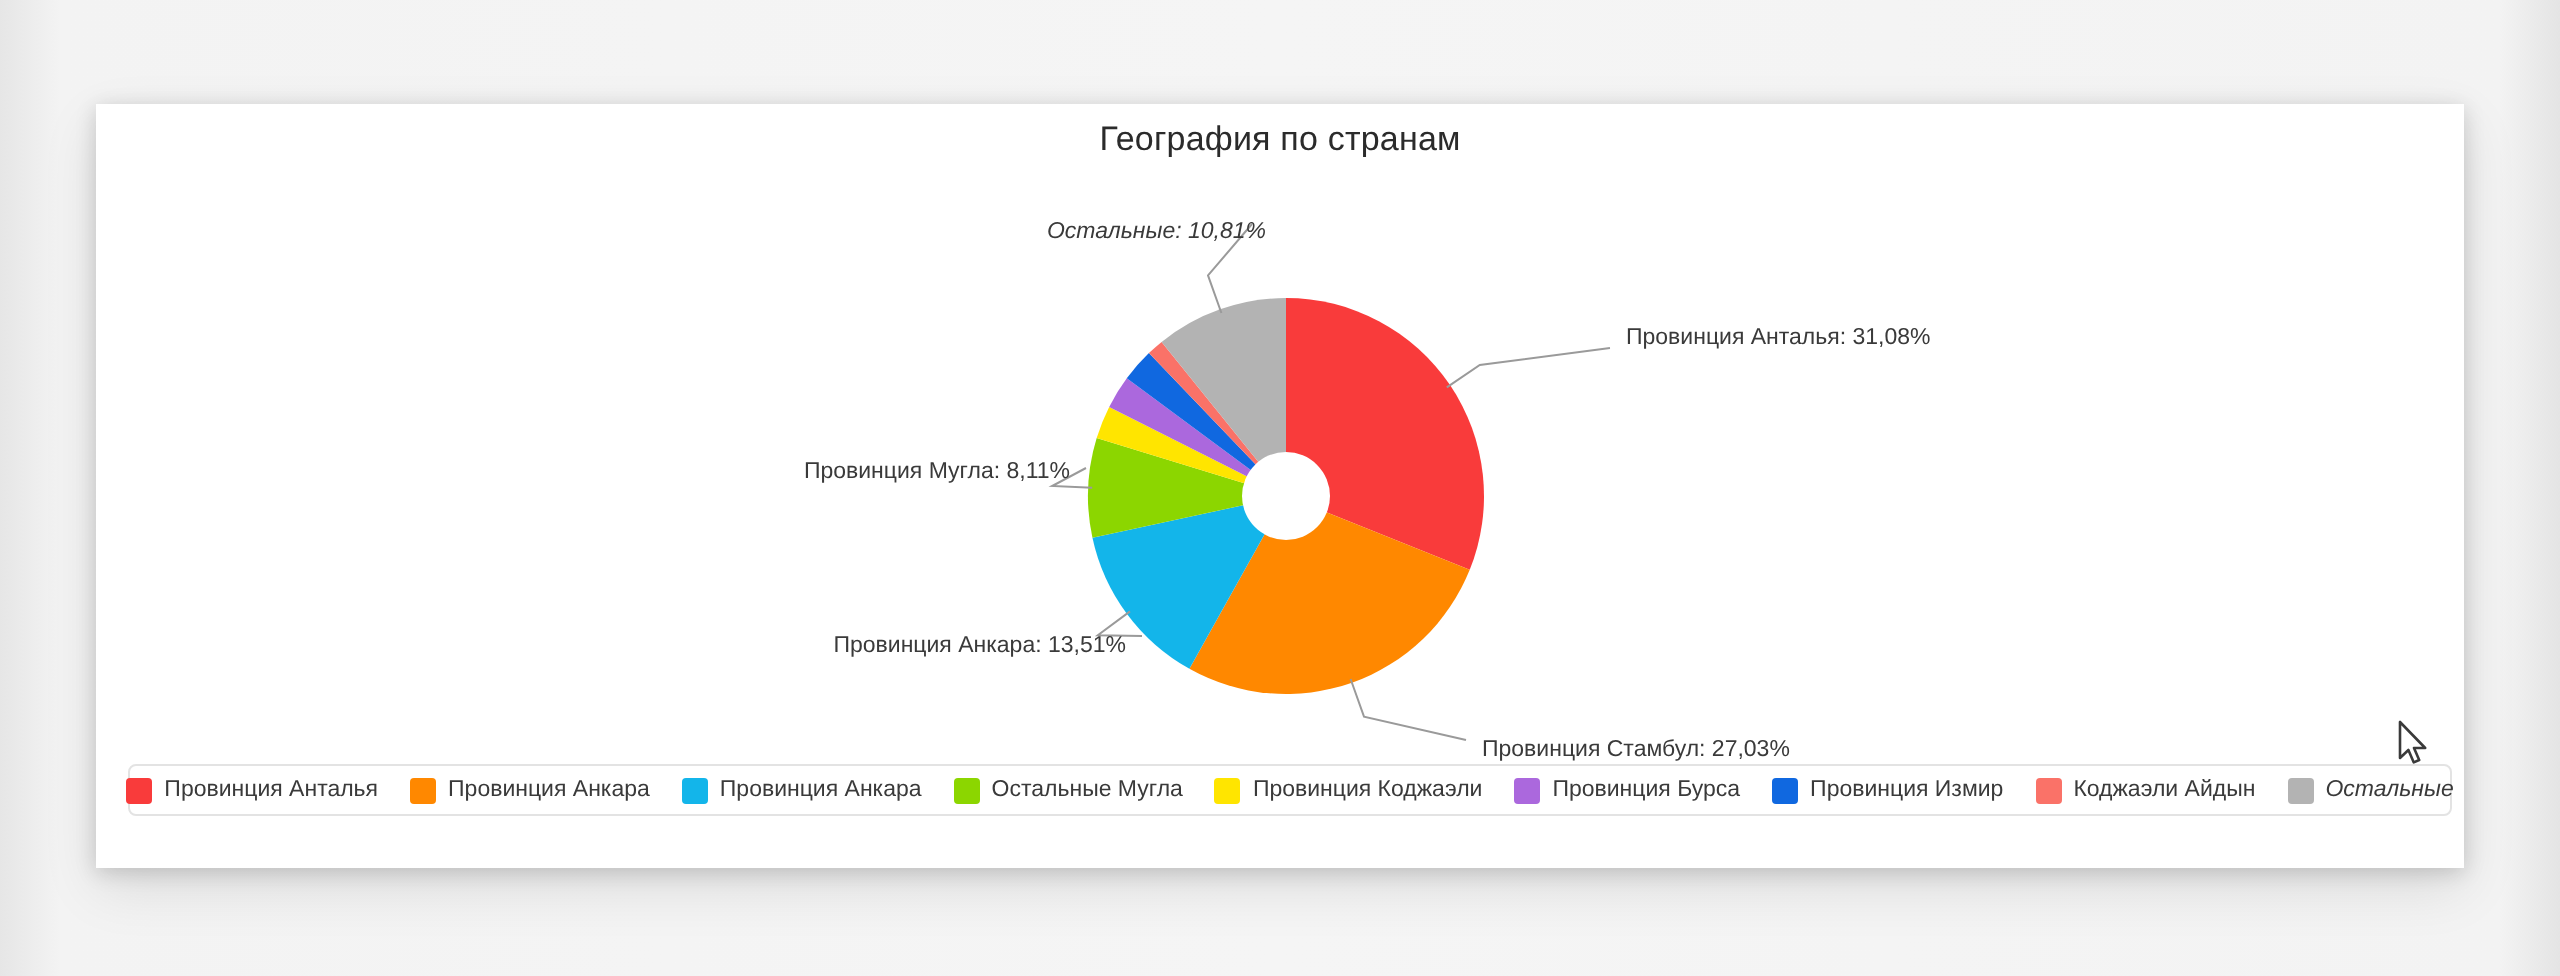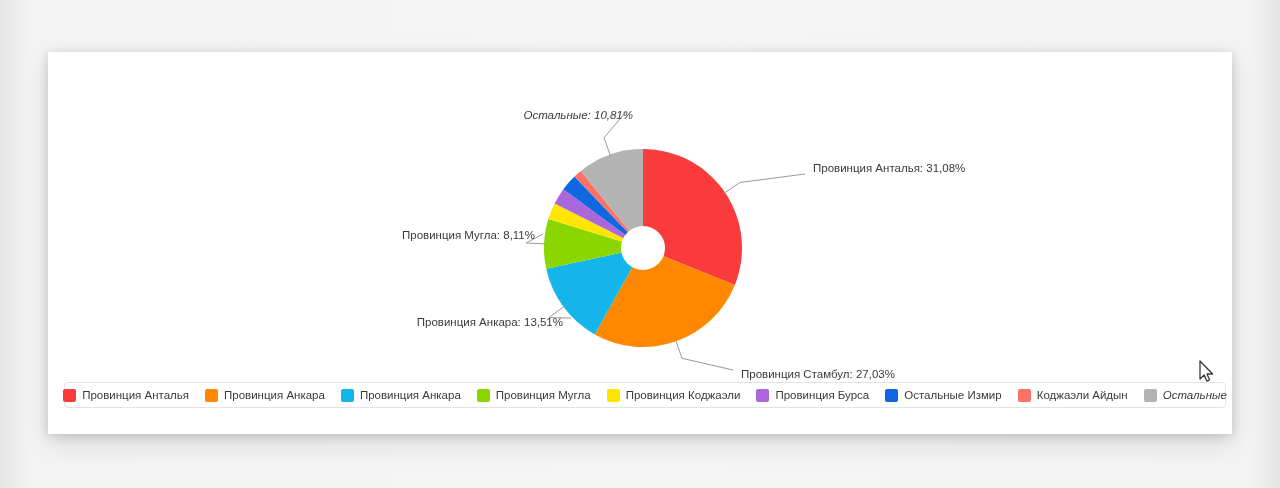--- a/index.html
+++ b/index.html
@@ -113,20 +113,21 @@
     pointer-events: none;
   }
 </style>
 </head>
 <body>
 
 <div id="page-backdrop"></div>
 
 <div id="chart-card">
 
+  <div id="chart-title">География по странам</div>
 
   <div id="plot-area">
     <svg id="pie-svg" width="1184" height="340" viewBox="0 0 1184 340">
       <g id="pie-slices">
           <path d="M595,196 L595.00,97.00 A99,99 0 0 1 686.86,232.91 Z" fill="#f93b3b"></path>
           <path d="M595,196 L686.86,232.91 A99,99 0 0 1 546.71,282.42 Z" fill="#ff8800"></path>
           <path d="M595,196 L546.71,282.42 A99,99 0 0 1 498.22,216.87 Z" fill="#13b5ea"></path>
           <path d="M595,196 L498.22,216.87 A99,99 0 0 1 500.34,167.01 Z" fill="#8cd600"></path>
           <path d="M595,196 L500.34,167.01 A99,99 0 0 1 506.59,151.44 Z" fill="#ffe500"></path>
           <path d="M595,196 L506.59,151.44 A99,99 0 0 1 515.39,137.16 Z" fill="#ab68dd"></path>
@@ -158,33 +159,33 @@
       <div class="legend-item">
         <span class="legend-swatch" style="background: rgb(255, 136, 0);"></span>
         <span class="legend-text">Провинция Анкара</span>
       </div>
       <div class="legend-item">
         <span class="legend-swatch" style="background: rgb(19, 181, 234);"></span>
         <span class="legend-text">Провинция Анкара</span>
       </div>
       <div class="legend-item">
         <span class="legend-swatch" style="background: rgb(140, 214, 0);"></span>
-        <span class="legend-text">Провинция Мугла</span>
+        <span class="legend-text">Остальные Мугла</span>
       </div>
       <div class="legend-item">
         <span class="legend-swatch" style="background: rgb(255, 229, 0);"></span>
         <span class="legend-text">Провинция Коджаэли</span>
       </div>
       <div class="legend-item">
         <span class="legend-swatch" style="background: rgb(171, 104, 221);"></span>
         <span class="legend-text">Провинция Бурса</span>
       </div>
       <div class="legend-item">
         <span class="legend-swatch" style="background: rgb(16, 104, 224);"></span>
-        <span class="legend-text">Остальные Измир</span>
+        <span class="legend-text">Провинция Измир</span>
       </div>
       <div class="legend-item">
         <span class="legend-swatch" style="background: rgb(250, 114, 104);"></span>
         <span class="legend-text">Коджаэли Айдын</span>
       </div>
       <div class="legend-item">
         <span class="legend-swatch" style="background: rgb(179, 179, 179);"></span>
         <span class="legend-text italic">Остальные</span>
       </div>
     </div>

